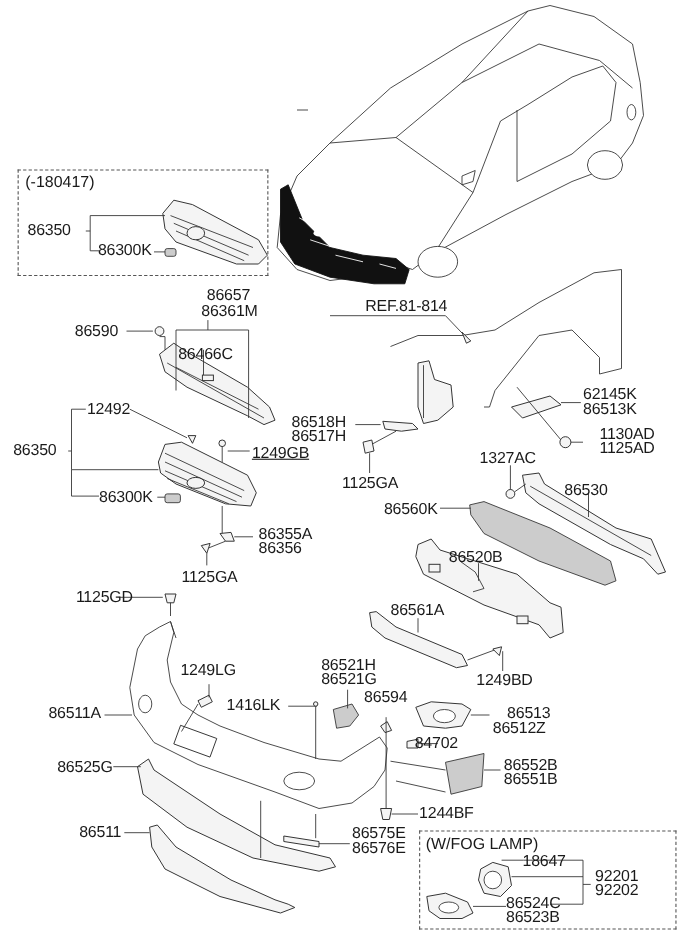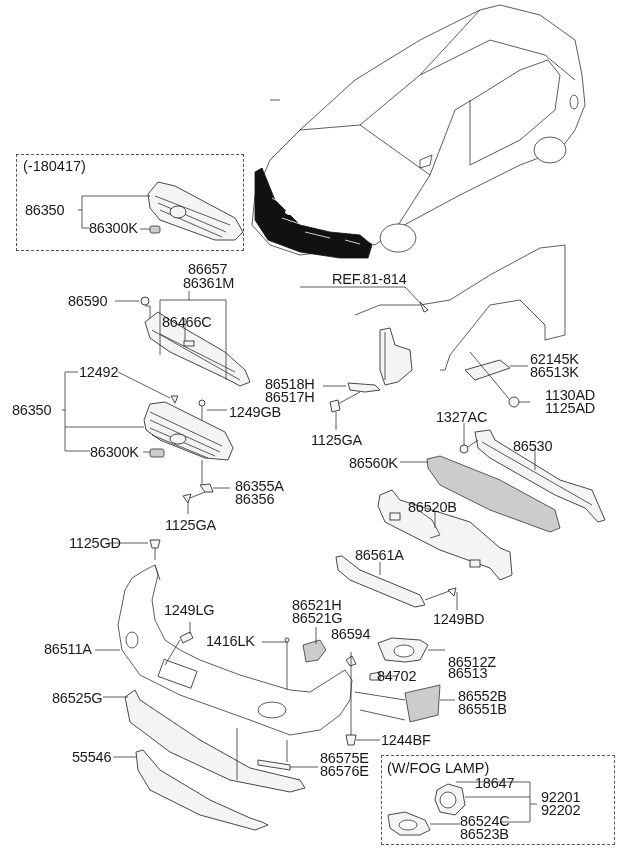--- a/index.html
+++ b/index.html
@@ -171,21 +171,21 @@
 <span class="lbl" style="left:25px; top:203px;">86350</span>
 <span class="lbl" style="left:89px; top:221px;">86300K</span>
 
 <span class="lbl" style="left:188px; top:262px;">86657</span>
 <span class="lbl" style="left:183px; top:276px;">86361M</span>
 <span class="lbl" style="left:68px; top:294px;">86590</span>
 <span class="lbl" style="left:162px; top:315px;">86466C</span>
 
 <span class="lbl" style="left:79px; top:365px;">12492</span>
 <span class="lbl" style="left:12px; top:403px;">86350</span>
-<span class="lbl" style="left:229px; top:405px;">1249GB</span>
+<span class="lbl" style="left:229px; top:405px;text-decoration:underline;">1249GB</span>
 <span class="lbl" style="left:90px; top:445px;">86300K</span>
 <span class="lbl" style="left:235px; top:479px;">86355A</span>
 <span class="lbl" style="left:235px; top:492px;">86356</span>
 <span class="lbl" style="left:165px; top:518px;">1125GA</span>
 
 <span class="lbl" style="left:332px; top:272px;">REF.81-814</span>
 <span class="lbl" style="left:265px; top:377px;">86518H</span>
 <span class="lbl" style="left:265px; top:390px;">86517H</span>
 <span class="lbl" style="left:311px; top:433px;">1125GA</span>
 <span class="lbl" style="left:530px; top:352px;">62145K</span>
@@ -200,29 +200,29 @@
 <span class="lbl" style="left:355px; top:548px;">86561A</span>
 <span class="lbl" style="left:433px; top:612px;">1249BD</span>
 
 <span class="lbl" style="left:69px; top:536px;">1125GD</span>
 <span class="lbl" style="left:164px; top:603px;">1249LG</span>
 <span class="lbl" style="left:44px; top:642px;">86511A</span>
 <span class="lbl" style="left:206px; top:634px;">1416LK</span>
 <span class="lbl" style="left:292px; top:598px;">86521H</span>
 <span class="lbl" style="left:292px; top:611px;">86521G</span>
 <span class="lbl" style="left:331px; top:627px;">86594</span>
-<span class="lbl" style="left:448px; top:642px;margin-top:24px;">86513</span>
+<span class="lbl" style="left:461px; top:642px;">86513</span>
 <span class="lbl" style="left:448px; top:655px;">86512Z</span>
 <span class="lbl" style="left:377px; top:669px;">84702</span>
 <span class="lbl" style="left:458px; top:689px;">86552B</span>
 <span class="lbl" style="left:458px; top:702px;">86551B</span>
 <span class="lbl" style="left:381px; top:733px;">1244BF</span>
 
 <span class="lbl" style="left:52px; top:691px;">86525G</span>
 <span class="lbl" style="left:320px; top:751px;">86575E</span>
 <span class="lbl" style="left:320px; top:764px;">86576E</span>
-<span class="lbl" style="left:72px; top:750px;">55546</span>
+<span class="lbl" style="left:72px; top:750px;">86511</span>
 
 <span class="lbl" style="left:475px; top:776px;text-align:center;">18647</span>
 <span class="lbl" style="left:541px; top:790px;">92201</span>
 <span class="lbl" style="left:541px; top:803px;">92202</span>
 <span class="lbl" style="left:460px; top:814px;">86524C</span>
 <span class="lbl" style="left:460px; top:827px;">86523B</span>
 
 </body></html>

